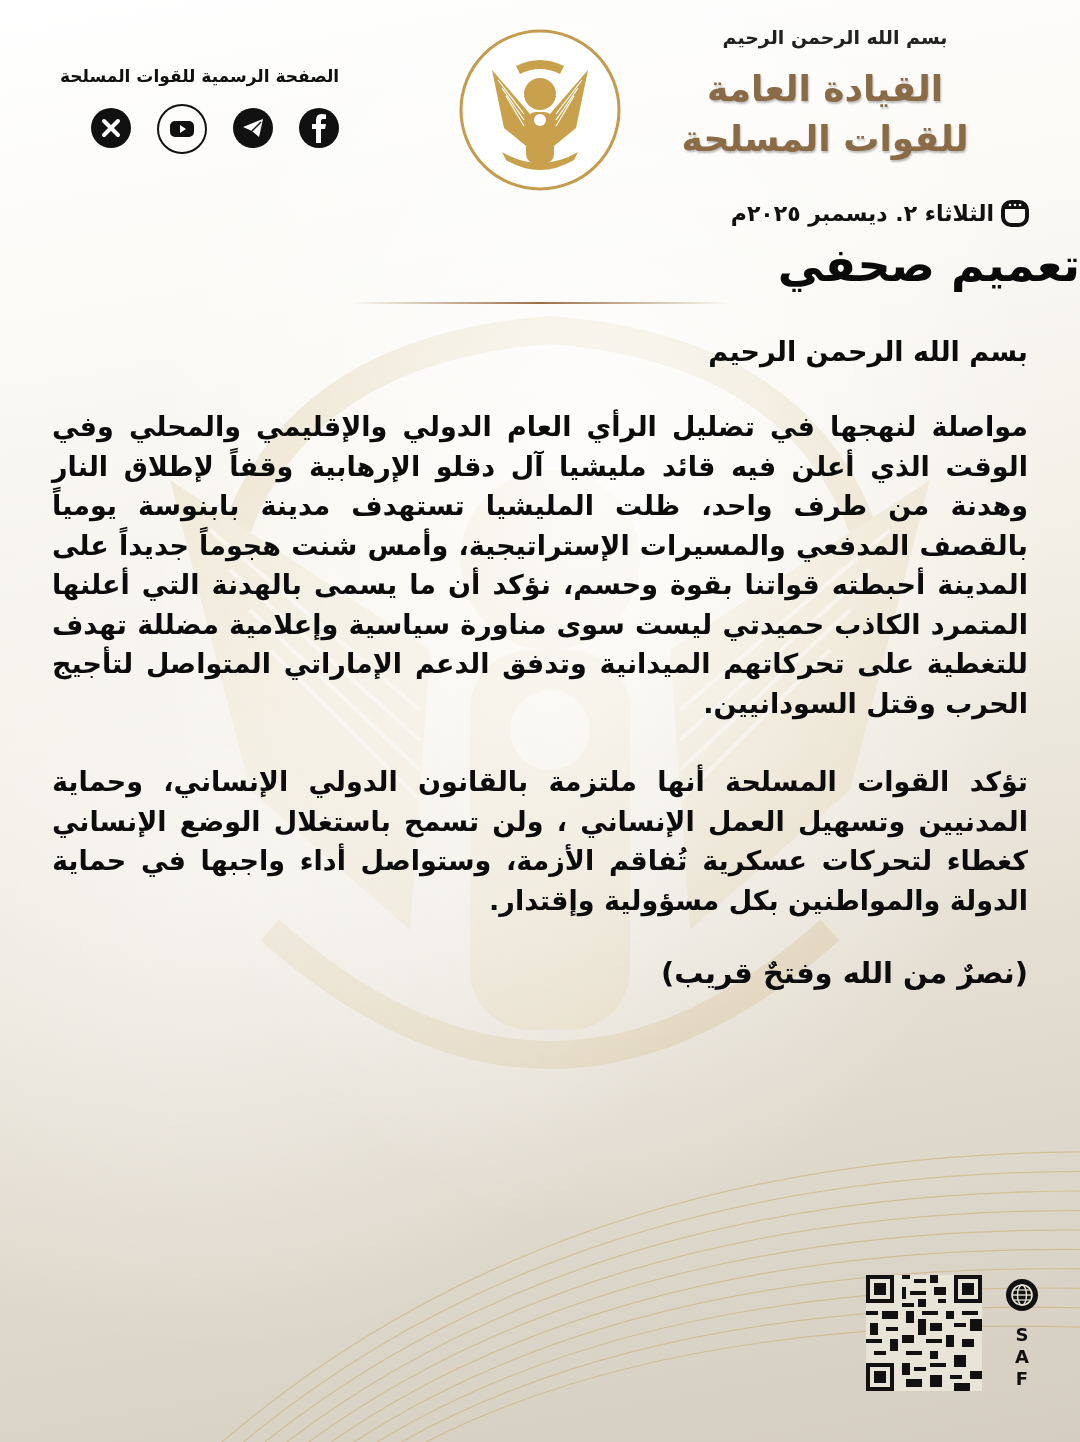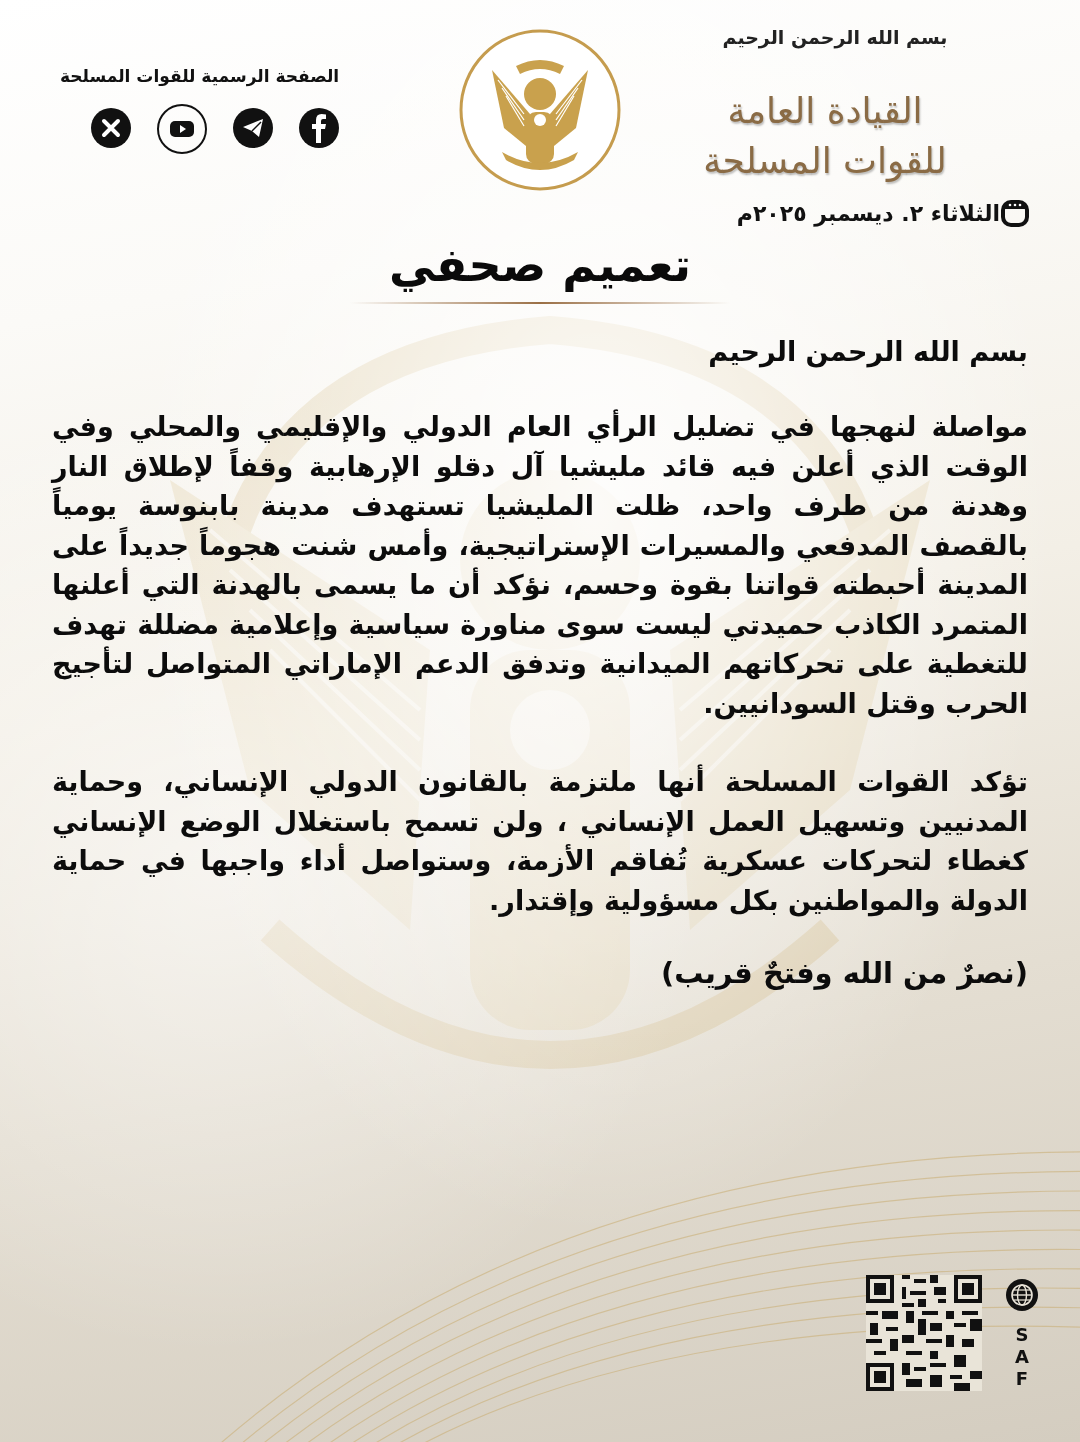--- a/index.html
+++ b/index.html
@@ -13,38 +13,38 @@
   .watermark { position:absolute; left:170px; top:230px; width:760px; height:980px; opacity:0.28; }
   .sheen { position:absolute; inset:0;
     background: radial-gradient(ellipse at 55% 35%, rgba(255,255,255,0.85) 0%, rgba(255,255,255,0) 55%),
                 radial-gradient(ellipse at 20% 60%, rgba(255,255,255,0.55) 0%, rgba(255,255,255,0) 40%);
   }
   .gold-sweep { position:absolute; left:-120px; top:1000px; width:1400px; height:500px; }
 
   
   .hdr-right { position:absolute; right:90px; top:26px; width:330px; text-align:center; direction:rtl; }
   .basmala-small { font-size:19px; font-weight:bold; color:#222; margin-left:20px; }
-  .org-title { margin-top:38px; font-size:36px; font-weight:normal; color:#8a6b45; line-height:50px;
+  .org-title { margin-top:16px; font-size:36px; font-weight:bold; color:#8a6b45; line-height:50px;
     text-shadow: 1px 2px 2px rgba(0,0,0,0.25); }
-  .date-row { position:absolute; right:50px; top:198px; direction:rtl; display:flex; align-items:center; gap:0; }
+  .date-row { position:absolute; right:50px; top:198px; direction:rtl; display:flex; align-items:center; gap:6px; }
   .date-row .cal { width:30px; height:30px; }
   .date-text { font-size:22px; font-weight:bold; color:#111; }
 
   
   .emblem { position:absolute; left:458px; top:28px; width:164px; height:164px; }
 
   
   .hdr-left { position:absolute; left:60px; top:66px; width:310px; text-align:left; direction:rtl; }
   .official-page { font-size:17px; font-weight:bold; color:#111; }
   .socials { display:flex; justify-content:center; gap:26px; margin-top:22px; direction:ltr; }
   .soc { width:40px; height:40px; border-radius:50%; background:#111; display:flex; align-items:center; justify-content:center; cursor:pointer; }
   .soc.outline { background:transparent; border:2px solid #111; width:46px; height:46px; margin-top:-4px; }
 
   
-  .press-title { position:absolute; left:0; right:0; top:238px; text-align:center; font-size:46px; font-weight:bold; color:#0a0a0a; direction:rtl; }
+  .press-title { position:absolute; left:0; right:0; top:238px; font-size:46px; font-weight:bold; color:#0a0a0a; direction:rtl; }
   .title-rule { position:absolute; left:350px; width:380px; top:302px; height:2px;
     background: linear-gradient(90deg, rgba(120,90,60,0) 0%, #9a6f45 50%, rgba(120,90,60,0) 100%); }
 
   
   .content { position:absolute; left:52px; right:52px; top:330px; direction:rtl; text-align:justify; text-align-last:right; color:#0c0c0c; }
   .basmala { font-size:27px; font-weight:bold; margin-top:6px; }
   .para { font-size:27px; font-weight:bold; line-height:39.5px; margin-top:40px; text-align:justify; text-align-last:right; }
   .para + .para { margin-top:39px; }
   .closing { font-size:29px; font-weight:bold; margin-top:36px; }
 

